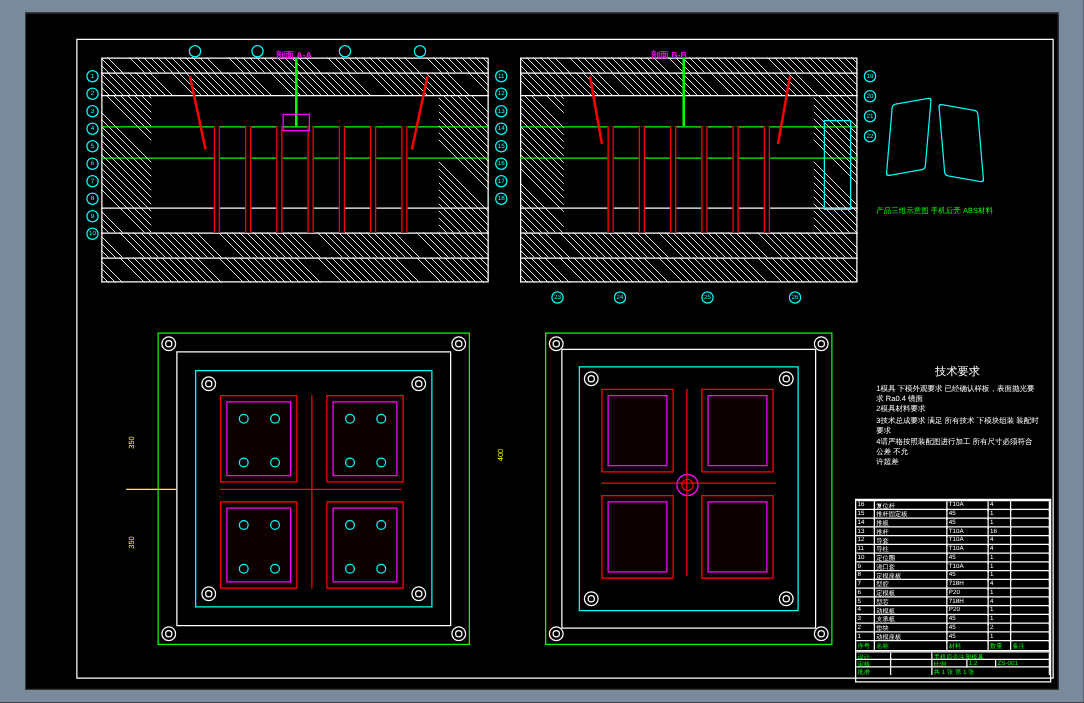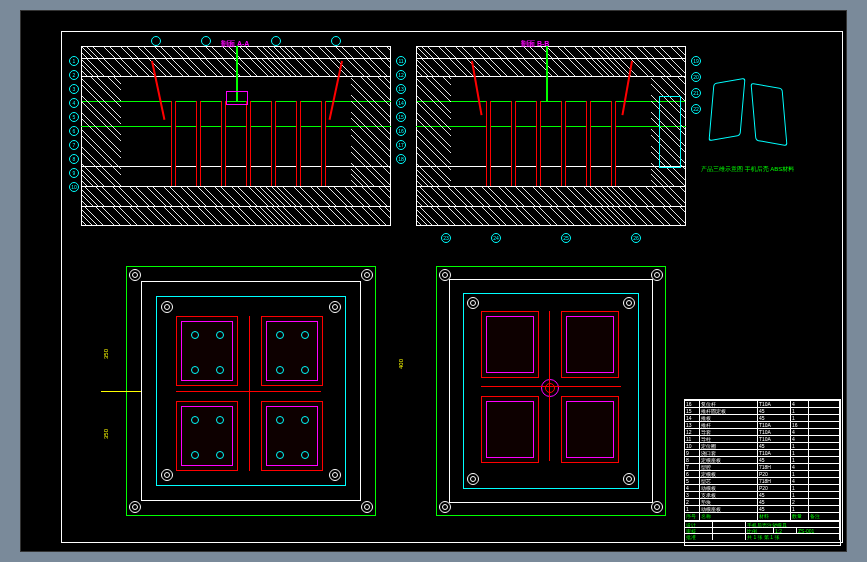--- a/index.html
+++ b/index.html
@@ -460,20 +460,28 @@
     <div class="bolt-circle" style="left:8px;top:8px"></div>
     <div class="bolt-circle" style="right:8px;top:8px"></div>
     <div class="bolt-circle" style="left:8px;bottom:8px"></div>
     <div class="bolt-circle" style="right:8px;bottom:8px"></div>
     <div class="bolt-circle" style="left:36px;top:36px"></div>
     <div class="bolt-circle" style="right:36px;top:36px"></div>
     <div class="bolt-circle" style="left:36px;bottom:36px"></div>
     <div class="bolt-circle" style="right:36px;bottom:36px"></div>
   </div>
 
+  <div class="tech-req">
+    <div class="tech-title">技术要求</div>
+    <div>1模具 下模外观要求 已经确认样板，表面抛光要求 Ra0.4 镜面</div>
+    <div>2模具材料要求</div>
+    <div>3技术总成要求 满足 所有技术 下模块组装 装配时要求</div>
+    <div>4请严格按照装配图进行加工 所有尺寸必须符合公差 不允</div>
+    <div>许超差</div>
+  </div>
 
   <div class="title-block">
 
     <div class="tb-row" style="top:0">
         <div class="tb-cell" style="width:12px">16</div>
         <div class="tb-cell" style="width:55px">复位杆</div>
         <div class="tb-cell" style="width:30px">T10A</div>
         <div class="tb-cell" style="width:15px">4</div>
         <div class="tb-cell" style="flex:1"></div>
       </div>

